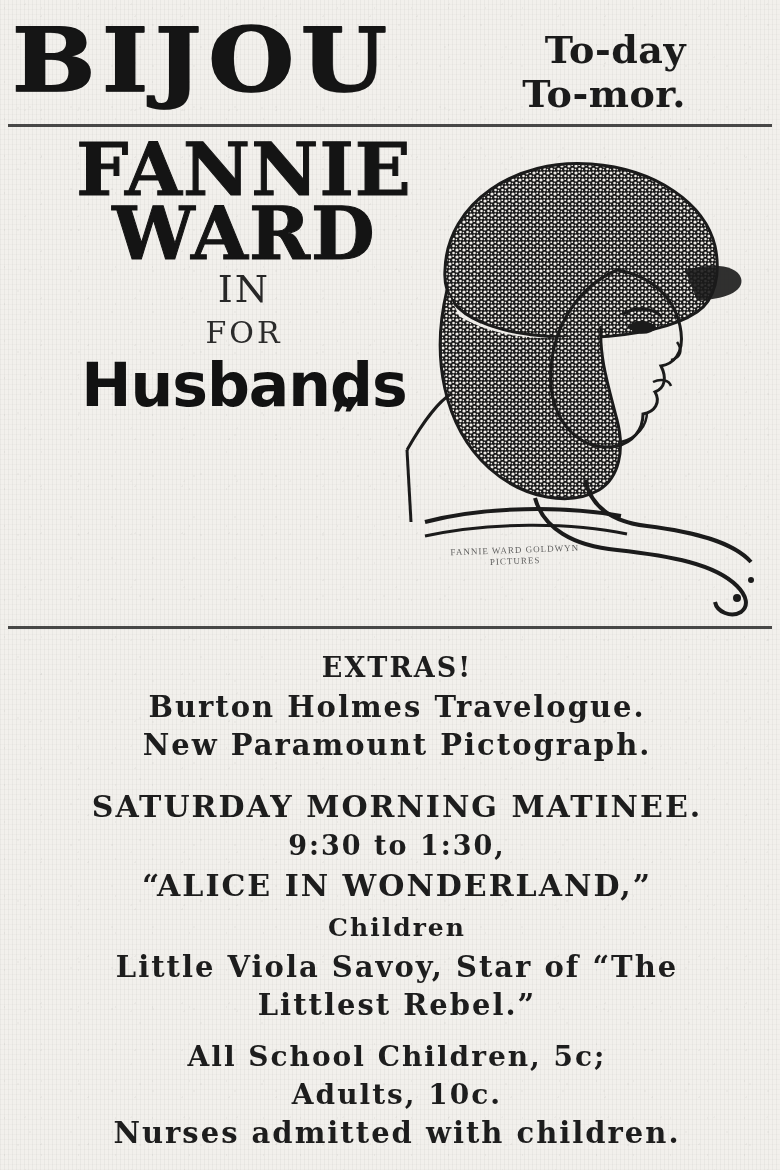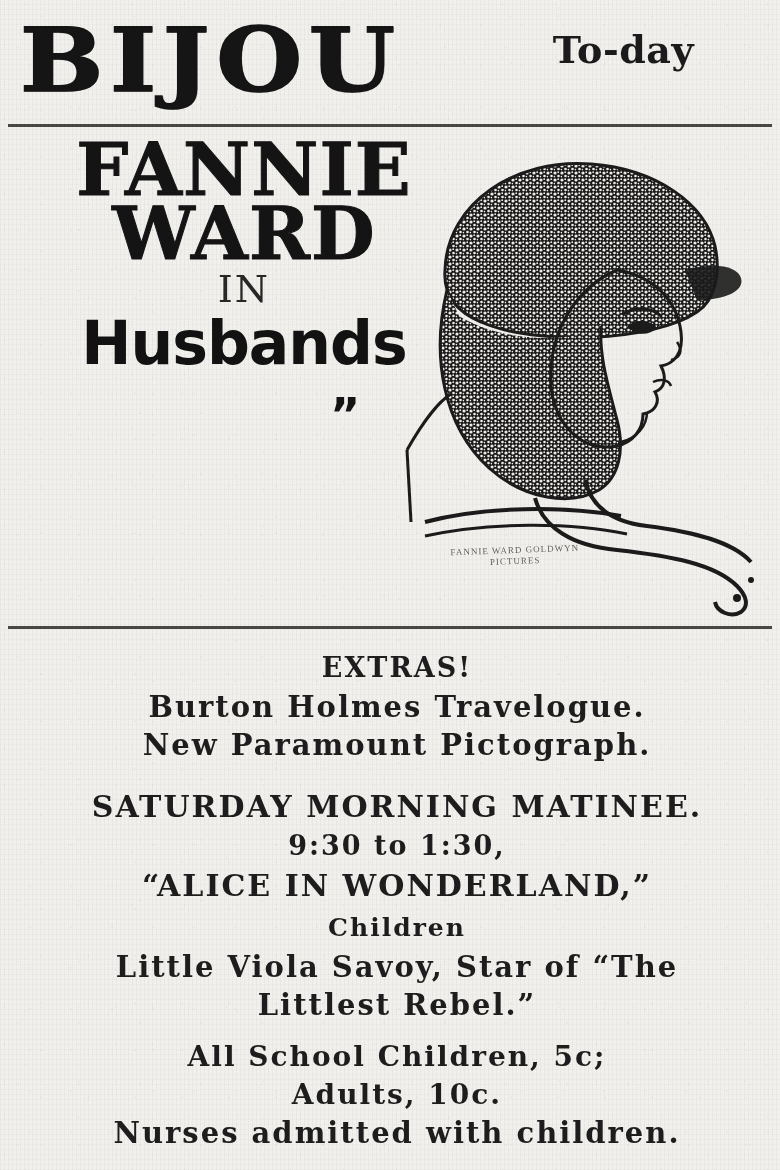--- a/index.html
+++ b/index.html
@@ -32,21 +32,21 @@
       radial-gradient(circle at 29% 77%, rgba(0,0,0,0.04) 0 1px, transparent 1px),
       radial-gradient(circle at 88% 35%, rgba(0,0,0,0.05) 0 1px, transparent 1px);
     background-size: 37px 37px, 53px 53px, 41px 41px, 61px 61px, 47px 47px;
     opacity: .7;
   }
 
   
   .masthead {
     position: absolute;
     top: 14px;
-    left: 8px;
+    left: 0;
     width: 712px;
     height: 110px;
   }
   .bijou {
     position: absolute;
     left: 12px;
     top: 2px;
     font-family: "DejaVu Serif", serif;
     font-weight: bold;
     font-size: 88px;
@@ -202,30 +202,32 @@
 </head>
 <body>
 
 <div class="poster">
   <div class="grain"></div>
 
   <div class="masthead">
     <div class="bijou">BIJOU</div>
     <div class="today-lines">
       <div>To-day</div>
+      <div>To-mor.</div>
     </div>
   </div>
   <div class="rule top"></div>
 
   <div class="starblock">
     <div class="star-name">
       <span>FANNIE</span>
       <span class="ln2">WARD</span>
     </div>
     <div class="word-in">IN</div>
+    <div class="word-for">FOR</div>
     <div class="title-2">
       <span>Husbands</span>
     </div>
   </div>
   <div class="closequote">”</div>
 
   <div class="portrait">
     <svg width="380" height="470" viewBox="0 0 380 470" xmlns="http://www.w3.org/2000/svg" aria-hidden="true">
       <defs>
         <pattern id="stipple" width="7" height="7" patternUnits="userSpaceOnUse">

